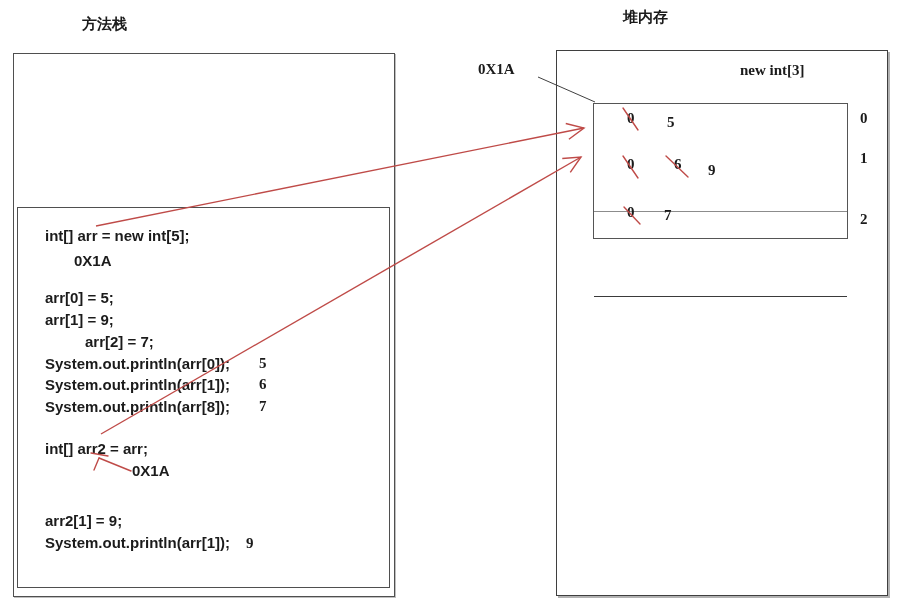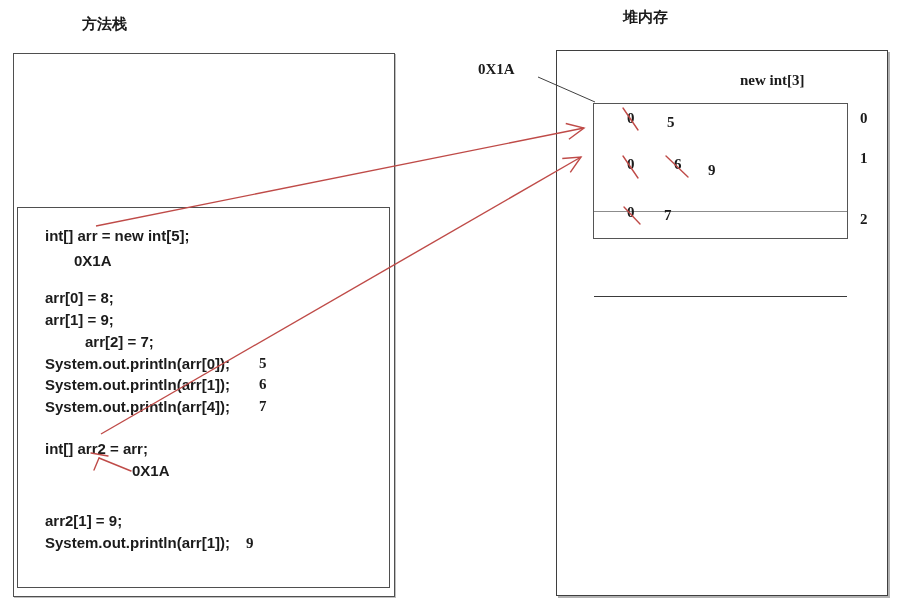--- a/index.html
+++ b/index.html
@@ -33,21 +33,21 @@
   .l-set2   { top:512px; }
   .l-p3     { top:534px; }
   .o-p0 { left:259px; top:355px; }
   .o-p1 { left:259px; top:376px; }
   .o-p2 { left:259px; top:398px; }
   .o-p3 { left:246px; top:535px; }
   
   .heap-box { left:556px; top:50px; width:332px; height:546px;
               border:1px solid #3f3f3f; box-shadow:2px 2px 0 rgba(0,0,0,.3); }
   .heap-addr { left:478px; top:61px; }
-  .arr-label { left:740px; top:72px; }
+  .arr-label { left:740px; top:62px; }
   .arr-table { left:593px; top:103px; width:255px; height:136px;
                border:1px solid #555555; }
   .arr-row   { width:100%; }
   .r0 { height:39px; }
   .r1 { height:51px; border-top:1px solid #8c8c8c; }
   .r2 { height:44px; border-top:1px solid #3a3a3a; }
   
   .c-i0 { left:627px; top:110px; }
   .c-v0 { left:667px; top:114px; }
   .c-i1 { left:627px; top:156px; }
@@ -66,26 +66,26 @@
 <body>
 
 <div class="abs t-stack">方法栈</div>
 <div class="abs t-heap">堆内存</div>
 
 <div class="abs stack-box"></div>
 <div class="abs frame-box"></div>
 
 <div class="code l-decl">int[] arr = new int[5];</div>
 <div class="code l-addr">0X1A</div>
-<div class="code l-a0">arr[0] = 8;</div>
+<div class="code l-a0">arr[0] = 5;</div>
 <div class="code l-a1">arr[1] = 9;</div>
 <div class="code l-a2">arr[2] = 7;</div>
 <div class="code l-p0">System.out.println(arr[0]);</div>
 <div class="code l-p1">System.out.println(arr[1]);</div>
-<div class="code l-p2">System.out.println(arr[4]);</div>
+<div class="code l-p2">System.out.println(arr[8]);</div>
 <div class="code l-decl2">int[] arr2 = arr;</div>
 <div class="code l-addr2">0X1A</div>
 <div class="code l-set2">arr2[1] = 9;</div>
 <div class="code l-p3">System.out.println(arr[1]);</div>
 
 <span class="abs o-p0">5</span>
 <span class="abs o-p1">6</span>
 <span class="abs o-p2">7</span>
 <span class="abs o-p3">9</span>
 

